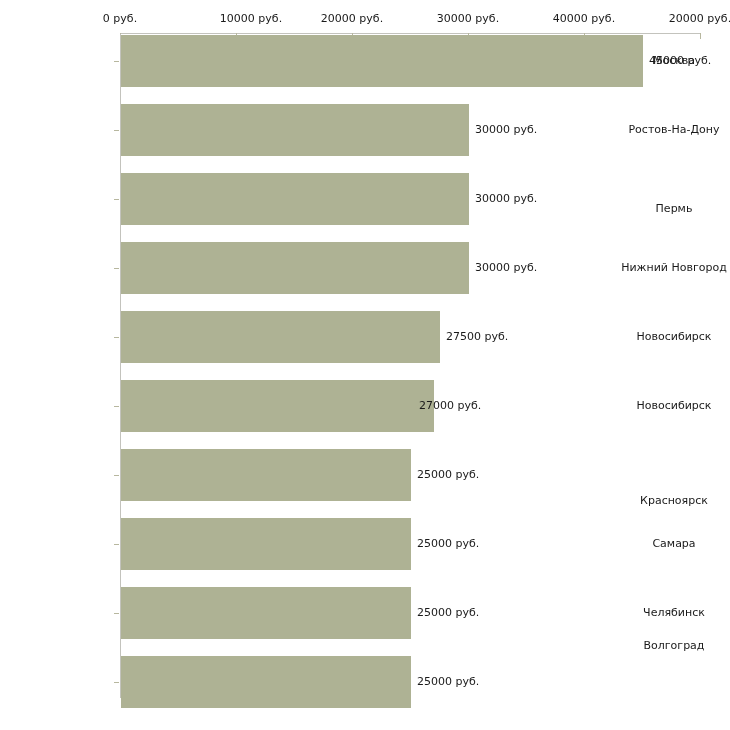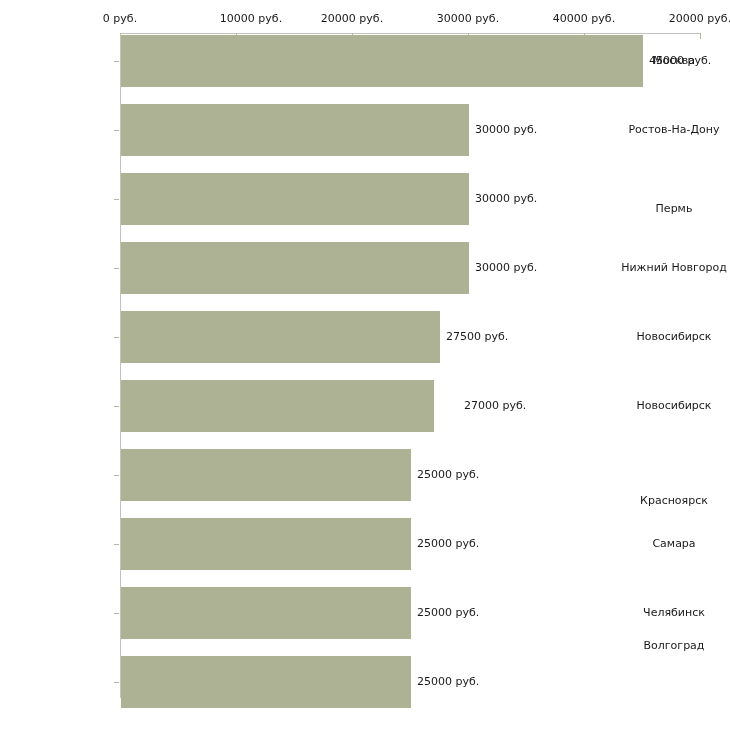--- a/index.html
+++ b/index.html
@@ -134,21 +134,21 @@
       <div class="cat-label" style="top: 184px; margin-top: 19px;">Пермь</div>
       <div class="bar-value" style="left: 475px; top: 193px;">30000 руб.</div>
       <div class="bar" title="Нижний Новгород: 30000 руб." style="top: 242px; height: 52px; width: 348px; background: rgb(174, 178, 148);"></div>
       <div class="cat-label" style="top: 262px;">Нижний Новгород</div>
       <div class="bar-value" style="left: 475px; top: 262px;">30000 руб.</div>
       <div class="bar" title="Екатеринбург: 27500 руб." style="top: 311px; height: 52px; width: 319px; background: rgb(174, 178, 148);"></div>
       <div class="cat-label" style="top: 331px;">Новосибирск</div>
       <div class="bar-value" style="left: 446px; top: 331px;">27500 руб.</div>
       <div class="bar" title="Новосибирск: 27000 руб." style="top: 380px; height: 52px; width: 313px; background: rgb(174, 178, 148);"></div>
       <div class="cat-label" style="top: 400px;">Новосибирск</div>
-      <div class="bar-value" style="left: 464px; top: 400px;">27000 руб.</div>
+      <div class="bar-value" style="left: 419px; top: 400px;">27000 руб.</div>
       <div class="bar" title="Красноярск: 25000 руб." style="top: 449px; height: 52px; width: 290px; background: rgb(174, 178, 148);"></div>
       <div class="cat-label" style="top: 495px;">Красноярск</div>
       <div class="bar-value" style="left: 417px; top: 469px;">25000 руб.</div>
       <div class="bar" title="Самара: 25000 руб." style="top: 518px; height: 52px; width: 290px; background: rgb(174, 178, 148);"></div>
       <div class="cat-label" style="top: 538px;">Самара</div>
       <div class="bar-value" style="left: 417px; top: 538px;">25000 руб.</div>
       <div class="bar" title="Челябинск: 25000 руб." style="top: 587px; height: 52px; width: 290px; background: rgb(174, 178, 148);"></div>
       <div class="cat-label" style="top: 607px;">Челябинск</div>
       <div class="bar-value" style="left: 417px; top: 607px;">25000 руб.</div>
       <div class="bar" title="Волгоград: 25000 руб." style="top: 656px; height: 52px; width: 290px; background: rgb(174, 178, 148);"></div>

